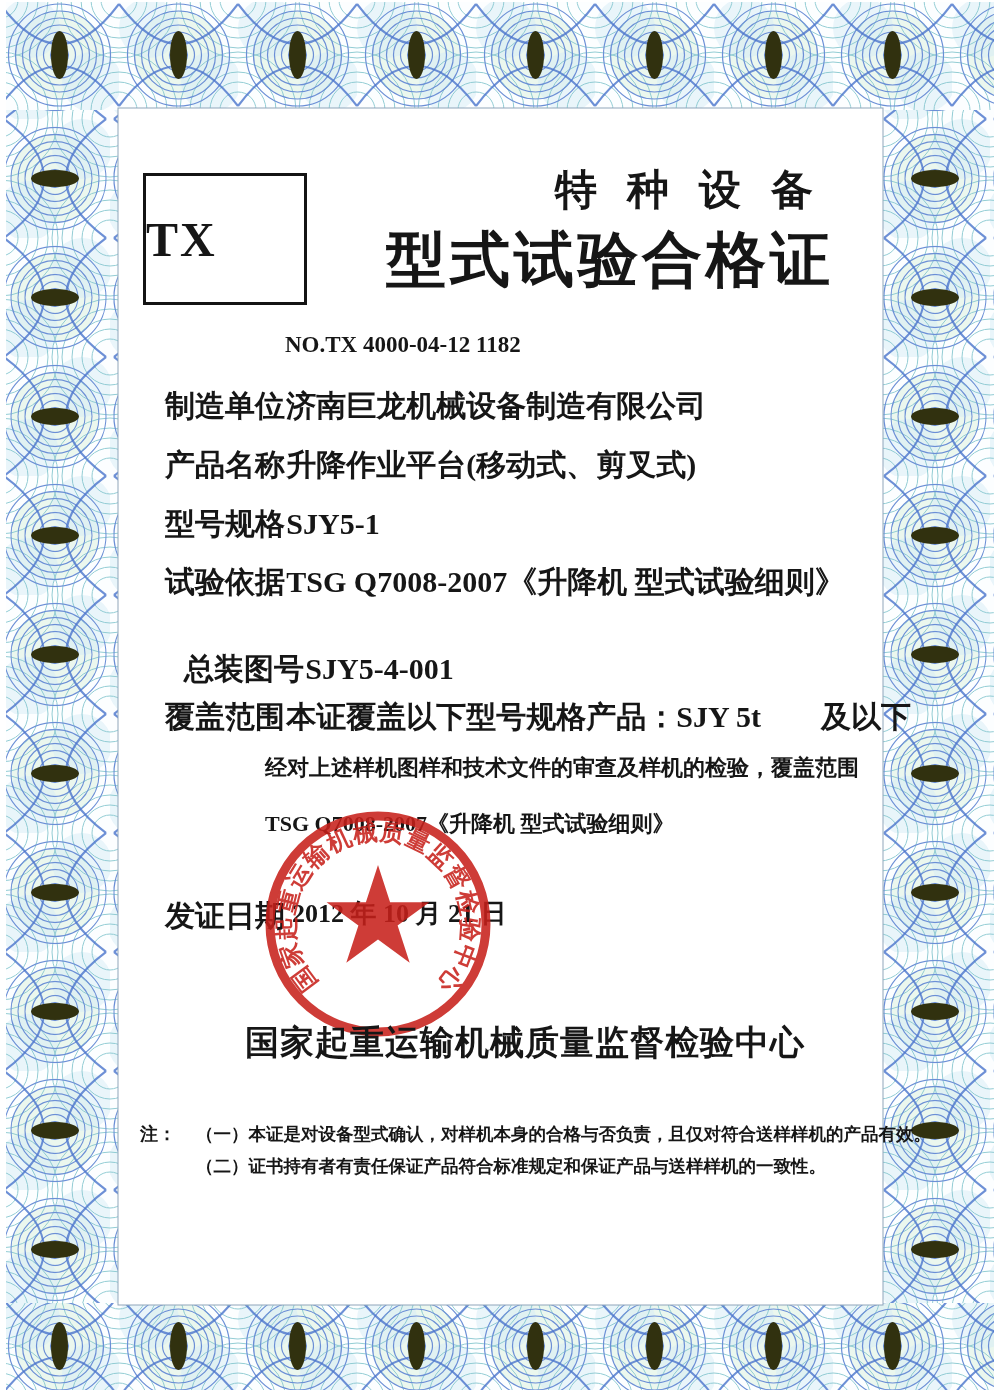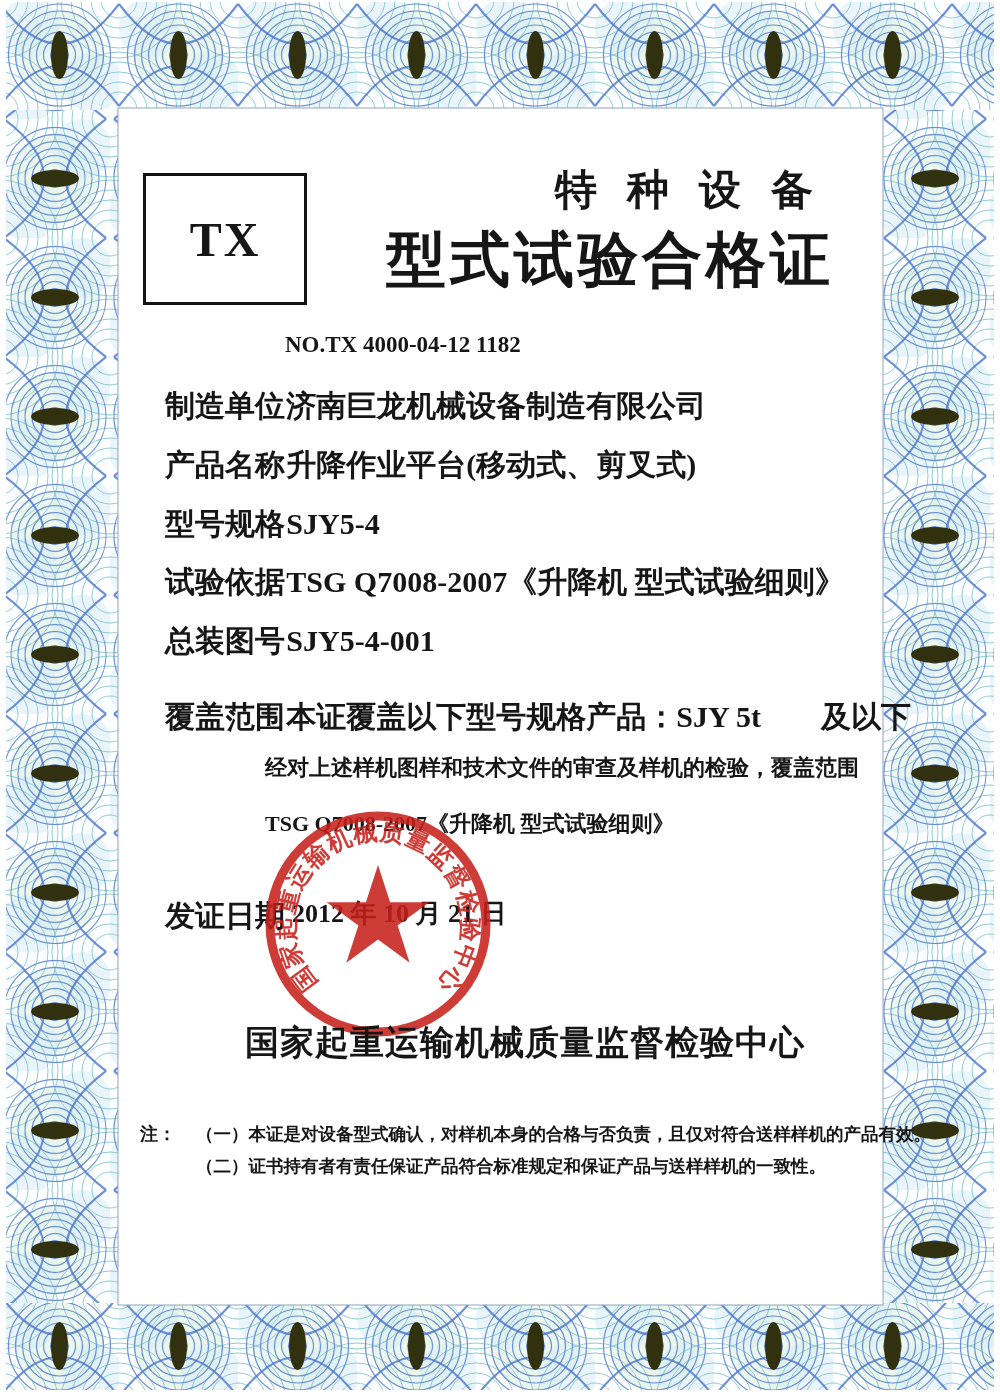--- a/index.html
+++ b/index.html
@@ -10,21 +10,21 @@
     overflow:hidden;
     font-family:"Liberation Sans", sans-serif;
     color:#161616;
   }
   .layer{position:absolute;left:0;top:0;}
   
   .abs{position:absolute;}
   .tx-box{
     left:143px;top:173px;width:158px;height:126px;
     border:3px solid #141414;
-    display:flex;align-items:center;justify-content:center;
+    display:flex;align-items:center;justify-content:flex-start;
     font-family:"Liberation Serif", serif;
     font-weight:bold;font-size:48px;letter-spacing:2px;
     z-index:2;background:transparent;
   }
   .title-top{
     left:339px;top:162px;width:504px;text-align:right;
     font-size:42px;font-weight:bold;letter-spacing:30px;padding-left:30px;
     box-sizing:border-box;z-index:2;
   }
   .title-main{
@@ -133,27 +133,27 @@
   <div class="abs field-row" style="top:386px;">
     <span class="lbl">制造单位</span>
     <span class="val cn-val">济南巨龙机械设备制造有限公司</span>
   </div>
   <div class="abs field-row" style="top:445px;">
     <span class="lbl">产品名称</span>
     <span class="val cn-val">升降作业平台(移动式、剪叉式)</span>
   </div>
   <div class="abs field-row" style="top:504px;">
     <span class="lbl">型号规格</span>
-    <span class="val">SJY5-4</span>
+    <span class="val">SJY5-1</span>
   </div>
   <div class="abs field-row" style="top:562px;">
     <span class="lbl">试验依据</span>
     <span class="val">TSG Q7008-2007《升降机 型式试验细则》</span>
   </div>
-  <div class="abs field-row" style="top:621px;">
+  <div class="abs field-row" style="top:649px;margin-left:19px;">
     <span class="lbl">总装图号</span>
     <span class="val">SJY5-4-001</span>
   </div>
 
   <div class="abs field-row" style="top:697px;">
     <span class="lbl">覆盖范围</span>
     <span class="val">本证覆盖以下型号规格产品：SJY 5t　　及以下</span>
   </div>
   <div class="abs cov-line" style="top:753px;">经对上述样机图样和技术文件的审查及样机的检验，覆盖范围</div>
   <div class="abs cov-line" style="top:809px;">TSG Q7008-2007《升降机 型式试验细则》</div>

